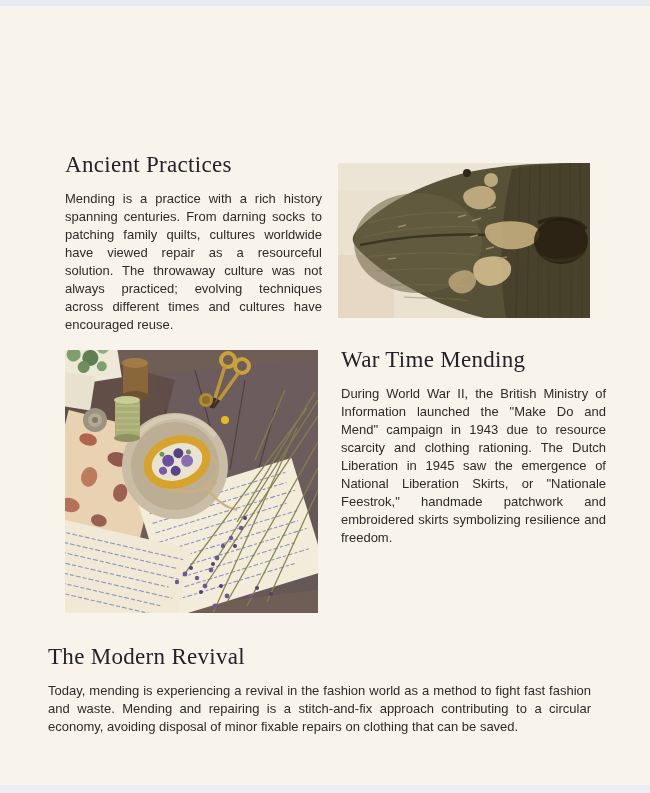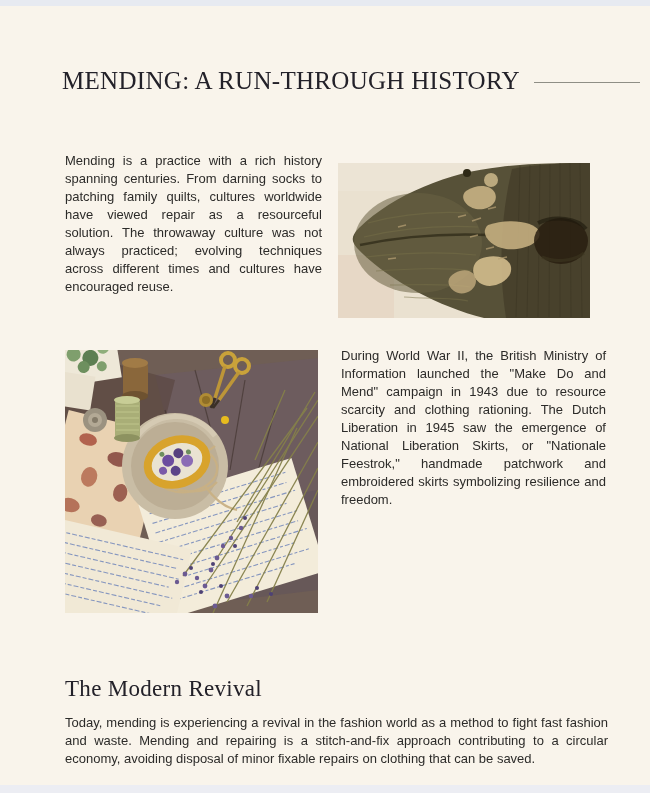--- a/index.html
+++ b/index.html
@@ -47,36 +47,33 @@
     line-height: 18px;
     text-align: justify;
     color: #2c2b29;
     margin: 0 0 13px 0;
   }
 
   .col-ancient   { position: absolute; left: 65px;  top: 152px; width: 257px; }
   .photo-sock    { position: absolute; left: 338px; top: 163px; width: 252px; height: 155px; }
   .photo-flatlay { position: absolute; left: 65px;  top: 350px; width: 253px; height: 263px; }
   .col-wartime   { position: absolute; left: 341px; top: 347px; width: 265px; }
-  .col-modern    { position: absolute; left: 65px;  top: 644px; width: 543px; margin-top: 32px; }
+  .col-modern    { position: absolute; left: 48px;  top: 644px; width: 543px; }
 
   figure svg { display: block; }
 </style>
 </head>
 <body>
 
 <div class="screen">
   <div class="edge top"></div>
 
-  <header class="title-row">
-    <h1>MENDING: A RUN-THROUGH HISTORY</h1>
-    <div class="rule"></div>
-  </header>
 
   <section class="col-ancient">
+    <h2>Ancient Practices</h2>
     <p>Mending is a practice with a rich history spanning centuries. From darning socks to patching family quilts, cultures worldwide have viewed repair as a resourceful solution. The throwaway culture was not always practiced; evolving techniques across different times and cultures have encouraged reuse.</p>
   </section>
 
   <figure class="photo-sock">
     <svg viewBox="0 0 252 155" width="252" height="155">
       <rect width="252" height="155" fill="#eae1d0"></rect>
       <rect y="92" width="56" height="63" fill="#e7d8c6"></rect>
       <rect width="252" height="28" fill="#ece4d5"></rect>
 
       <path d="M252 0 L252 155 L146 155 C98 143 46 114 19 85 C13 78 13 73 21 65 C56 31 112 9 162 4 C192 0 222 0 252 0 Z" fill="#575138"></path>
@@ -290,20 +287,21 @@
             <circle cx="156" cy="236" r="2"></circle>
             <circle cx="192" cy="238" r="2"></circle>
           <circle cx="180" cy="168" r="2"></circle>
             <circle cx="206" cy="244" r="2"></circle>
         </g>
       </g>
     </svg>
   </figure>
 
   <section class="col-wartime">
+    <h2>War Time Mending</h2>
     <p>During World War II, the British Ministry of Information launched the "Make Do and Mend" campaign in 1943 due to resource scarcity and clothing rationing. The Dutch Liberation in 1945 saw the emergence of National Liberation Skirts, or "Nationale Feestrok," handmade patchwork and embroidered skirts symbolizing resilience and freedom.</p>
   </section>
 
   <section class="col-modern">
     <h2>The Modern Revival</h2>
     <p>Today, mending is experiencing a revival in the fashion world as a method to fight fast fashion and waste. Mending and repairing is a stitch-and-fix approach contributing to a circular economy, avoiding disposal of minor fixable repairs on clothing that can be saved.</p>
   </section>
 
   <div class="edge bottom"></div>
 </div>

